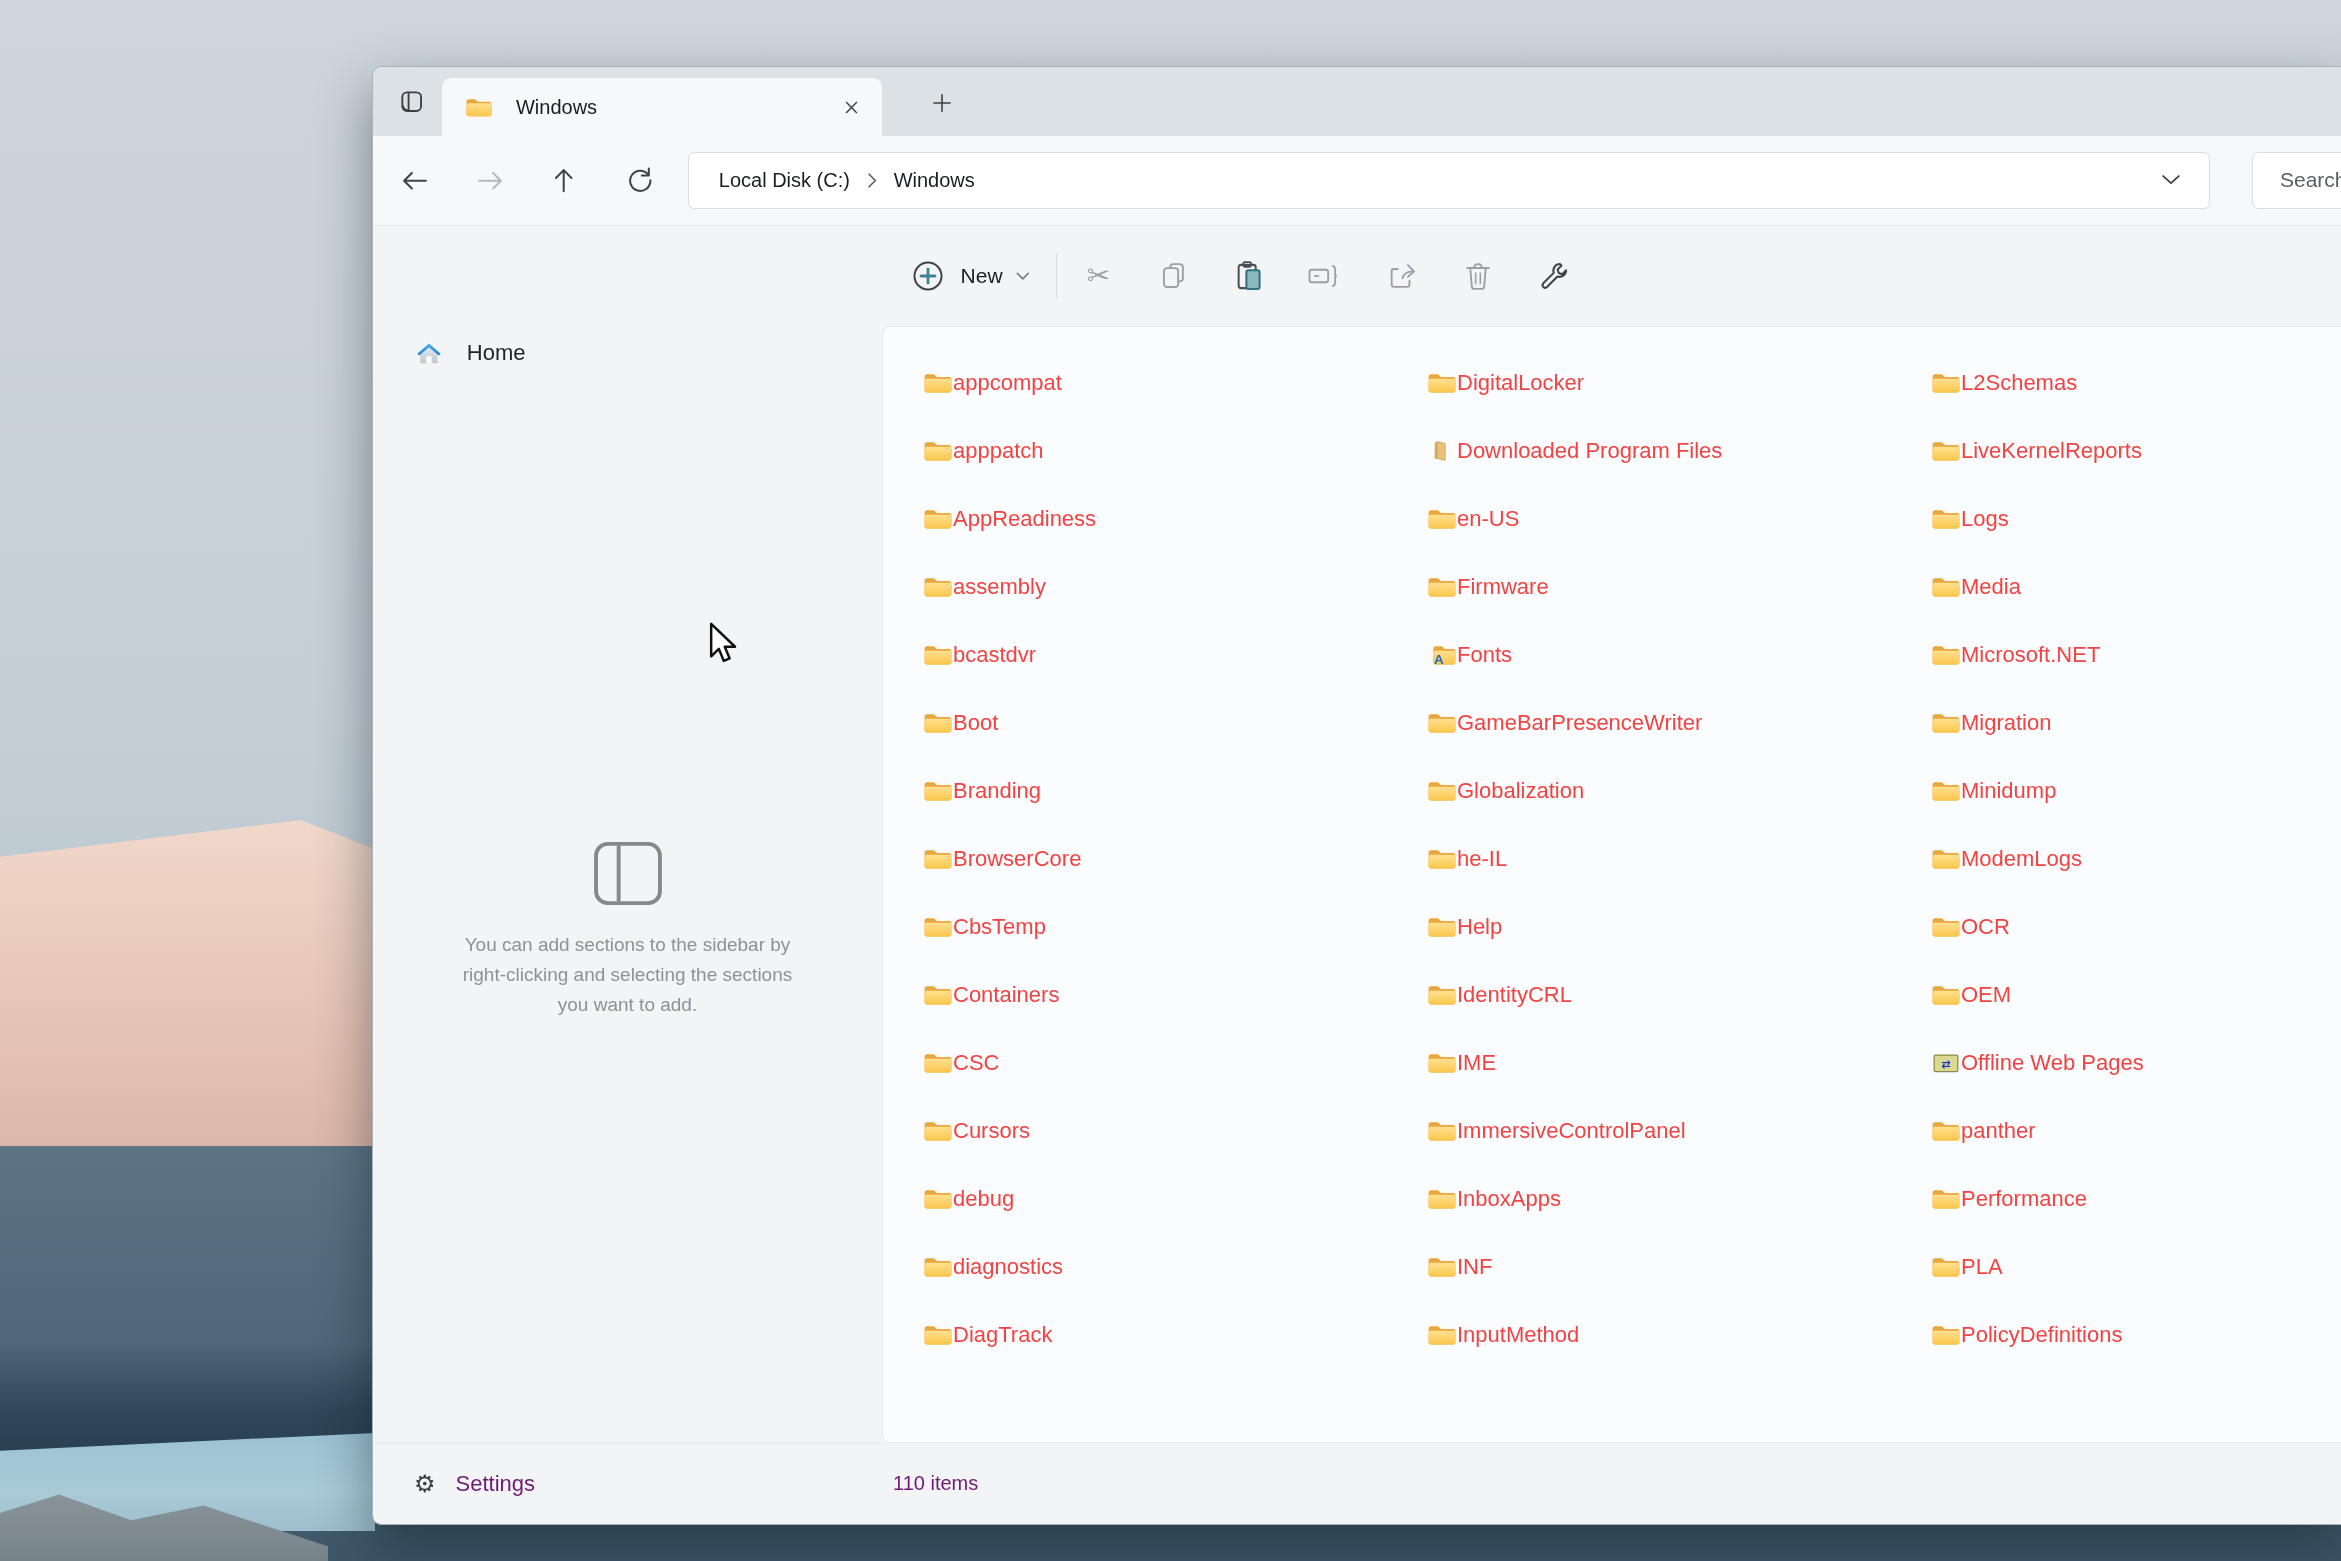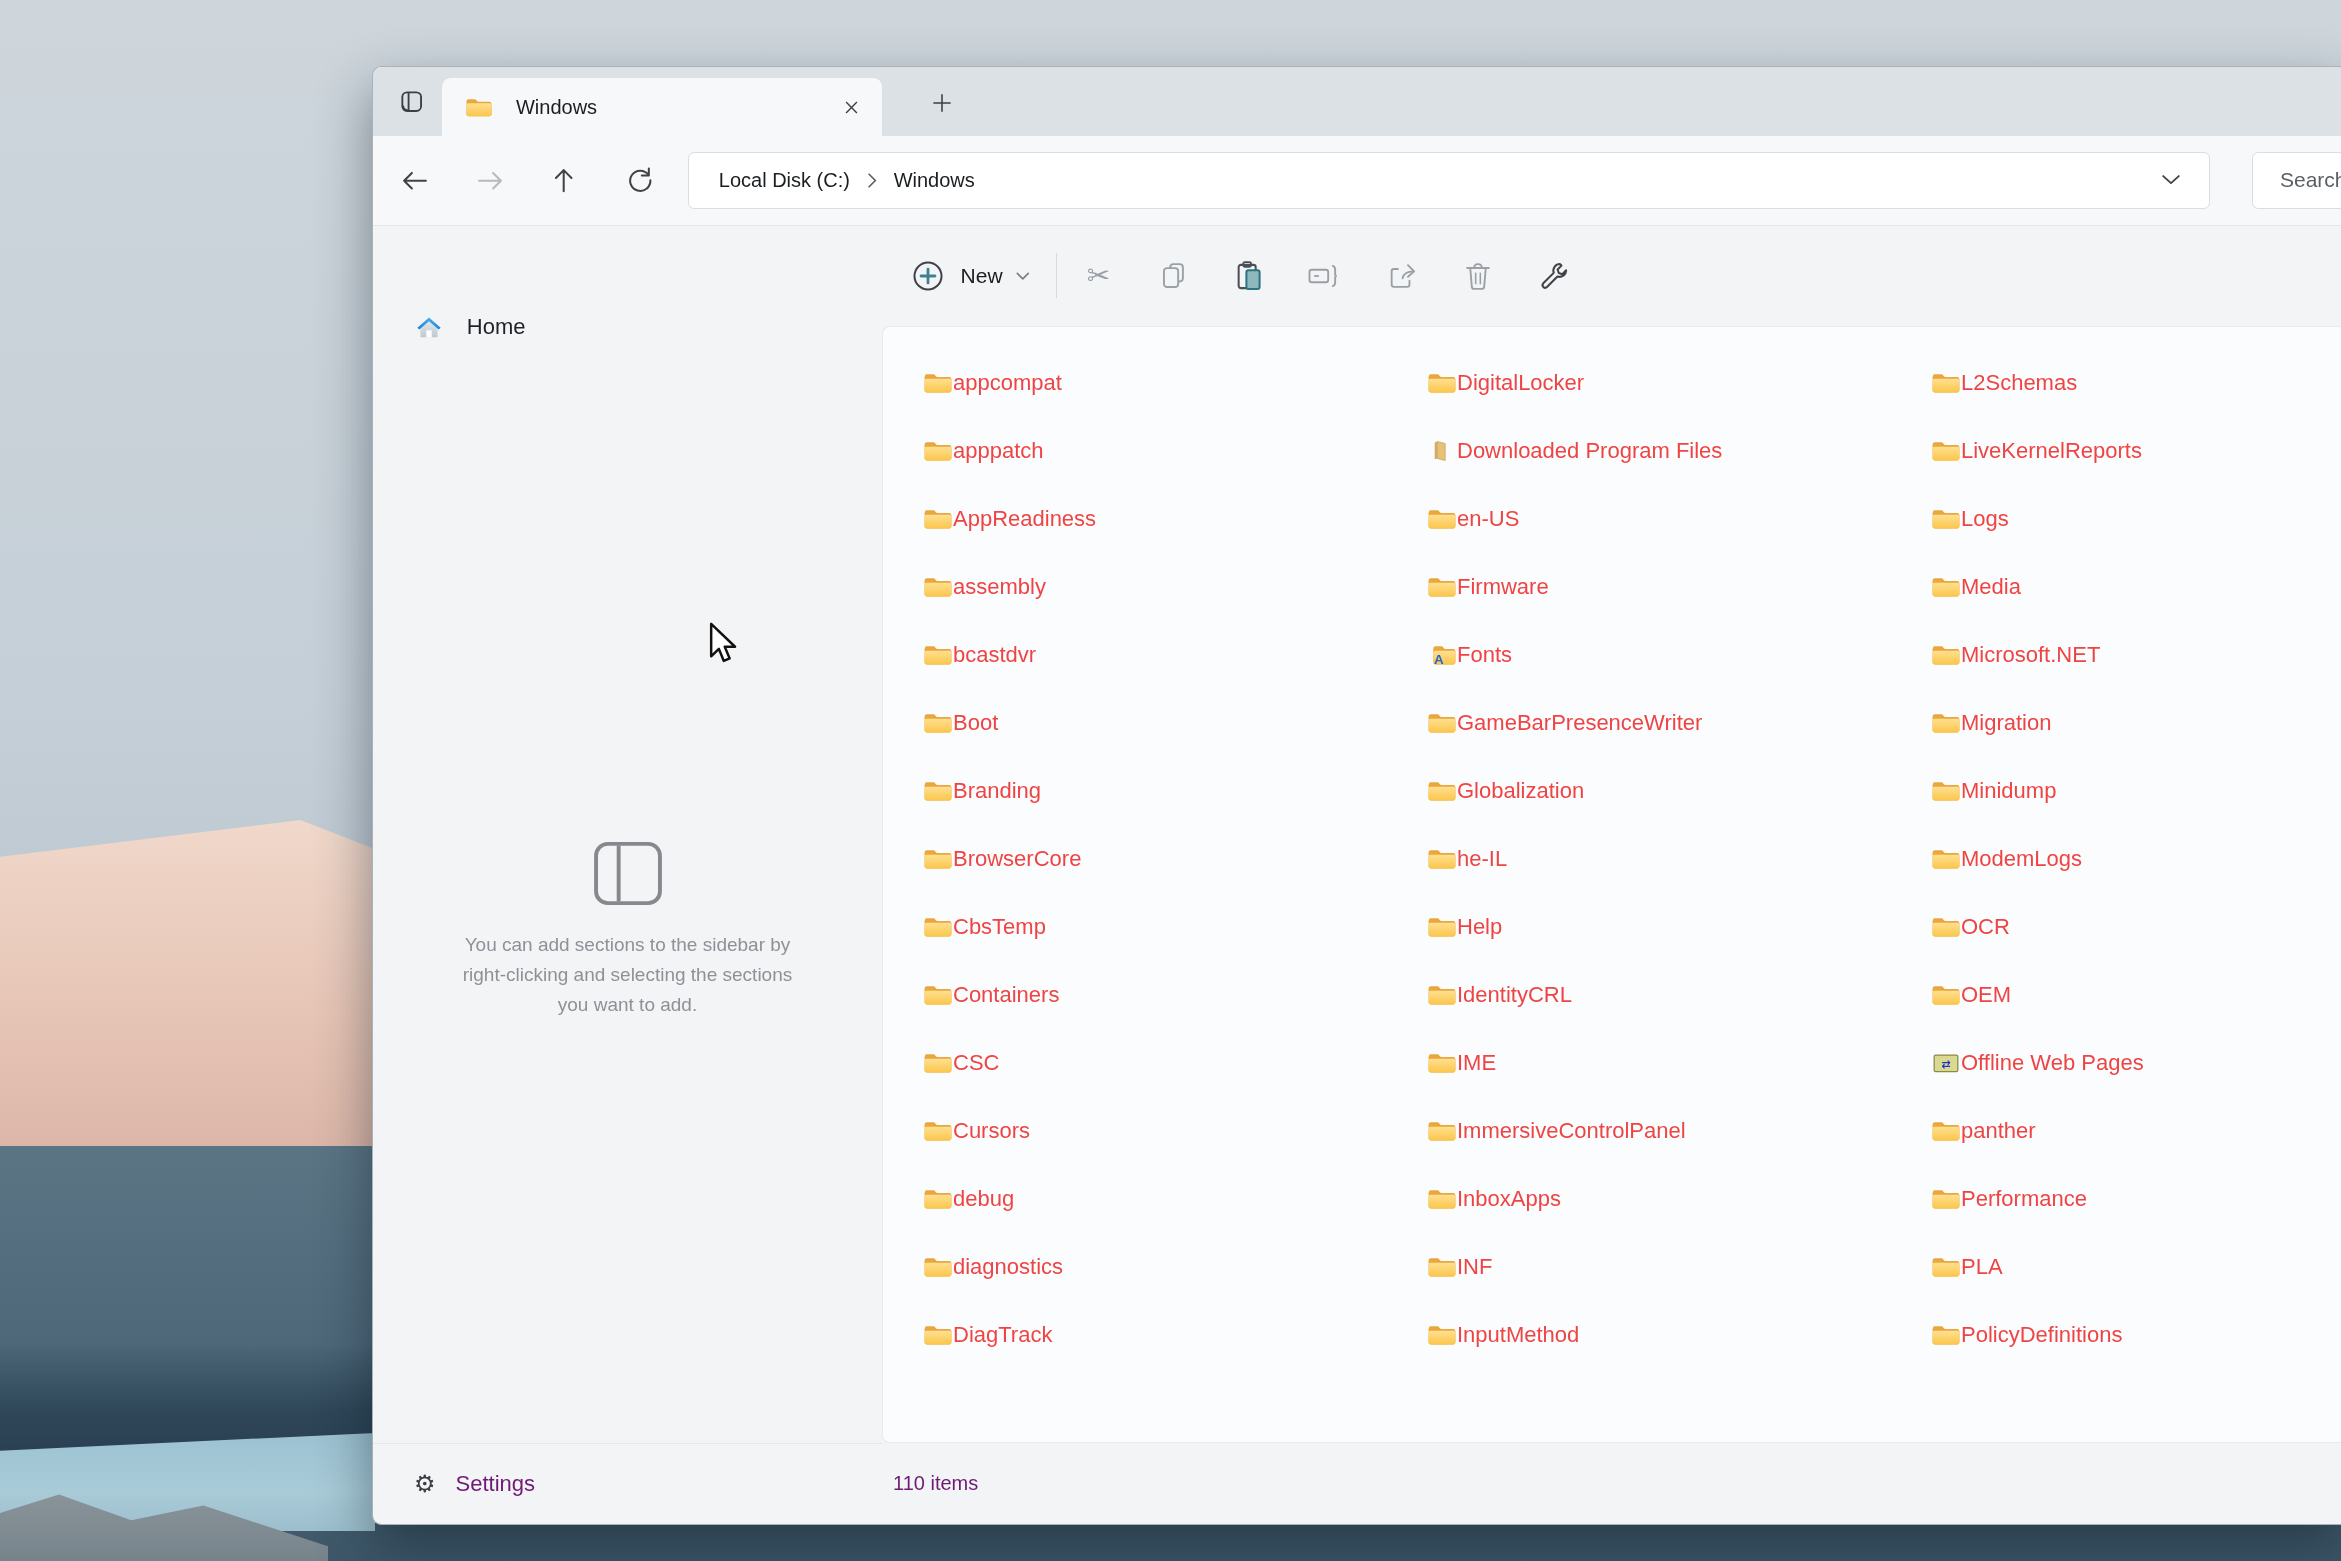--- a/index.html
+++ b/index.html
@@ -54,21 +54,21 @@
   .searchbox{position:absolute;left:1879px;top:15.6px;width:172px;height:57px;background:#ffffff;
     border:0.8px solid #d9dde1;border-radius:6.2px;display:flex;align-items:center;padding:0 25px;box-sizing:border-box;}
   .searchbox input{border:none;outline:none;font-family:"Liberation Sans",sans-serif;
     font-size:21px;color:#5a5f65;width:125px;background:transparent;}
   .searchbox input::placeholder{color:#5a5f65;opacity:1;}
 
   
   .wbody{position:absolute;top:159px;left:0;right:0;bottom:0;display:flex;}
   .sidebar{position:relative;width:509px;flex:none;}
   .home-row{position:absolute;top:88px;left:19px;width:472px;height:52px;border-radius:6.2px;
-    display:flex;align-items:flex-start;}
+    display:flex;align-items:flex-end;}
   .home-ic{margin-left:23.4px;display:flex;}
   .home-label{margin-left:23.4px;font-size:22px;color:#1f2328;}
   .empty-block{position:absolute;top:614px;left:0;width:100%;text-align:center;}
   .empty-icon{display:inline-block;}
   .empty-msg{margin-top:20px;font-size:19px;line-height:30px;color:#8d9298;}
   .settings-row{position:absolute;left:0;bottom:0;width:100%;height:81px;border-top:0.8px solid #e4e8ec;
     display:flex;align-items:center;box-sizing:border-box;}
   .settings-ic{margin-left:41px;font-size:24px;color:#3a3e43;line-height:1;}
   .settings-label{margin-left:20px;font-size:22px;color:#701a75;}
 

